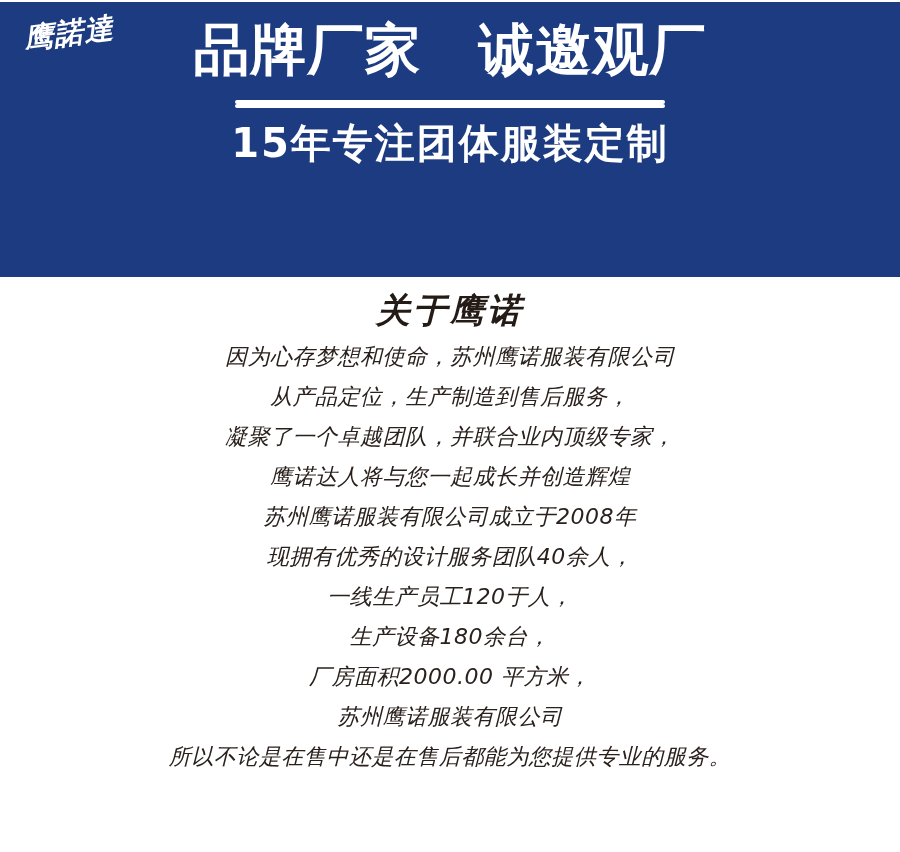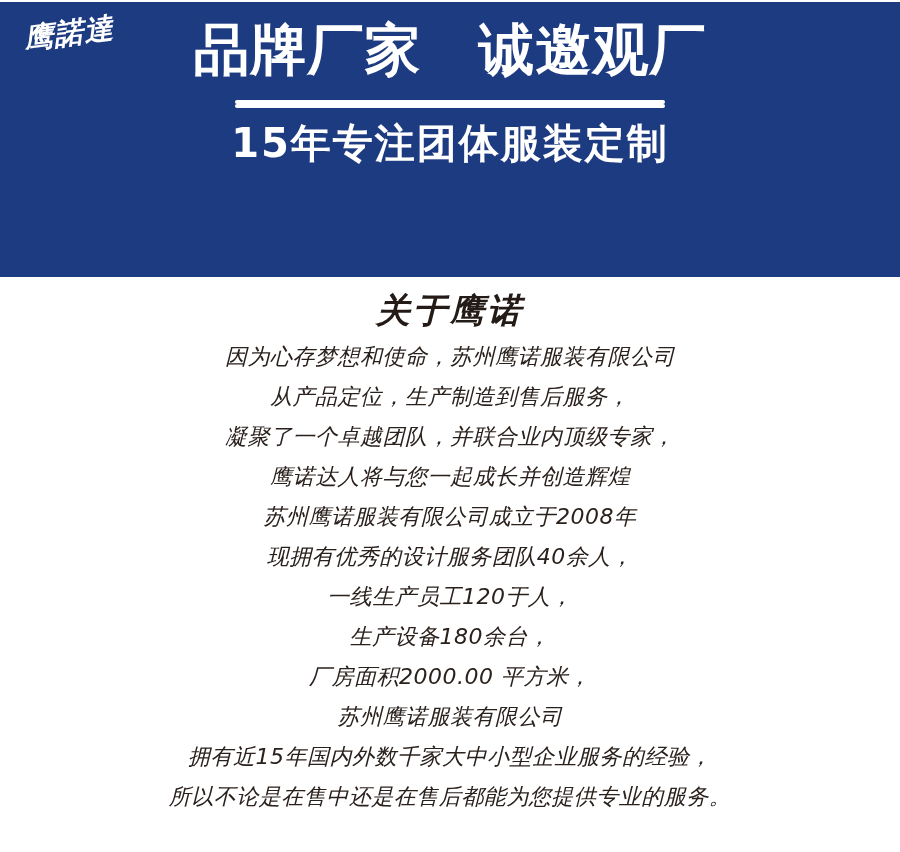--- a/index.html
+++ b/index.html
@@ -122,17 +122,16 @@
     <p class="about-line">因为心存梦想和使命，苏州鹰诺服装有限公司</p>
     <p class="about-line">从产品定位，生产制造到售后服务，</p>
     <p class="about-line">凝聚了一个卓越团队，并联合业内顶级专家，</p>
     <p class="about-line">鹰诺达人将与您一起成长并创造辉煌</p>
     <p class="about-line">苏州鹰诺服装有限公司成立于2008年</p>
     <p class="about-line">现拥有优秀的设计服务团队40余人，</p>
     <p class="about-line">一线生产员工120于人，</p>
     <p class="about-line">生产设备180余台，</p>
     <p class="about-line">厂房面积2000.00 平方米，</p>
     <p class="about-line">苏州鹰诺服装有限公司</p>
-    <p class="about-line">拥有近15年国内外数千家大中小型企业服务的经验，</p>
     <p class="about-line">所以不论是在售中还是在售后都能为您提供专业的服务。</p>
   </section>
 
 </div>
 
 </body></html>

